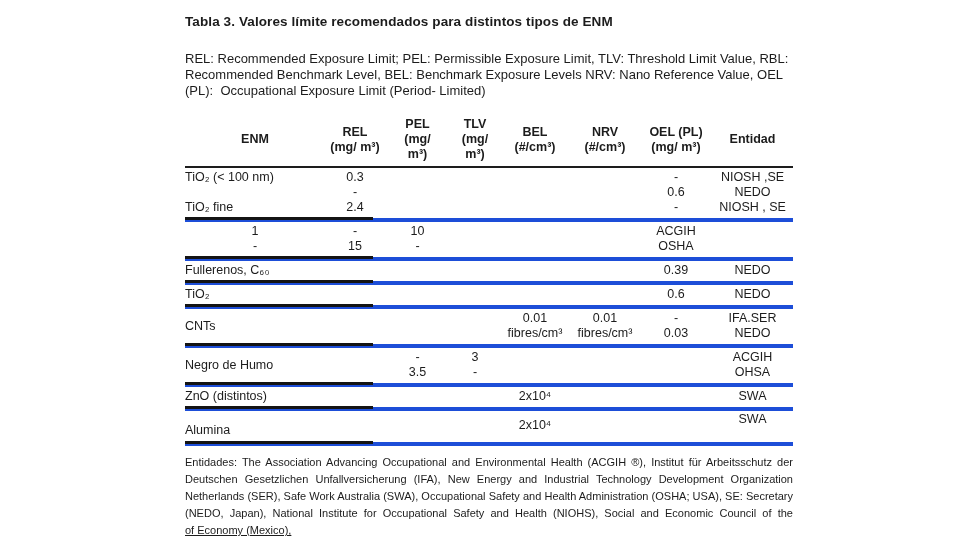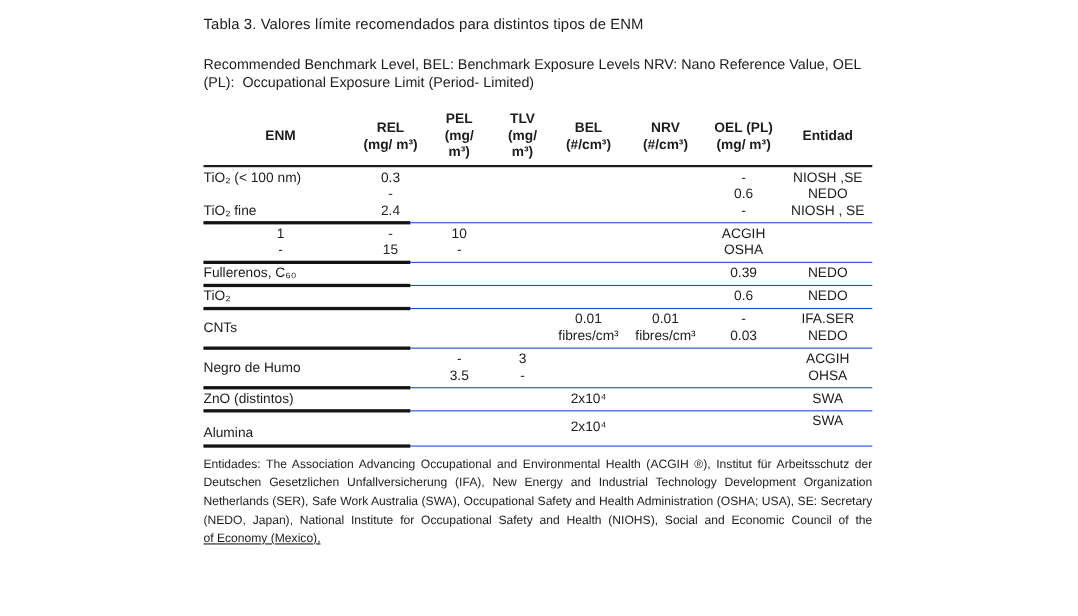--- a/index.html
+++ b/index.html
@@ -10,21 +10,21 @@
     color: #1c1c1c;
     overflow: hidden;
   }
   .doc {
     position: absolute;
     left: 185px; top: 14px;
     width: 608px;
   }
   .title {
     font-size: 13.5px;
-    font-weight: 400;
+    font-weight: 700;
     letter-spacing: .1px;
     margin-bottom: 22px;
     white-space: pre;
   }
   .legend { margin-bottom: 15px; }
   .legend .line {
     font-size: 13px;
     line-height: 16px;
     white-space: pre;
   }
@@ -44,21 +44,21 @@
   }
   .trow > div.c-enm { text-align: left; }
   .thead { border-bottom: 2px solid #1d1d1d; }
   .thead > div {
     font-weight: 700;
     line-height: 15px;
     padding: 3px 0 4px;
     display: flex; align-items: center; justify-content: center;
     min-height: 51px;
   }
-  .tgroup { border-bottom: 1px solid #1d4ed8; }
+  .tgroup { border-bottom: 4px solid #1d4ed8; }
   .tgroup::after {
     content: "";
     position: absolute;
     left: 0; bottom: -2px;
     width: 188px; height: 3px;
     background: #141414;
   }
   .g-b > div { padding-bottom: 4px; }
   .g-f .c-enm, .g-g .c-enm { display: flex; align-items: center; }
   .g-i > div { padding-bottom: 9px; }
@@ -77,20 +77,21 @@
   .footer b { font-weight: 400; }
 </style>
 </head>
 <body>
 
 <div class="doc">
 
   <div class="title">Tabla 3. Valores límite recomendados para distintos tipos de ENM</div>
 
   <div class="legend">
+    <div class="line">REL: Recommended Exposure Limit; PEL: Permissible Exposure Limit, TLV: Threshold Limit Value, RBL:</div>
     <div class="line">Recommended Benchmark Level, BEL: Benchmark Exposure Levels NRV: Nano Reference Value, OEL</div>
     <div class="line">(PL):  Occupational Exposure Limit (Period- Limited)</div>
   </div>
 
   <div class="tbl">
 
     <div class="trow thead">
       <div class="c-enm">ENM</div>
       <div>REL
 (mg/ m³)</div>

